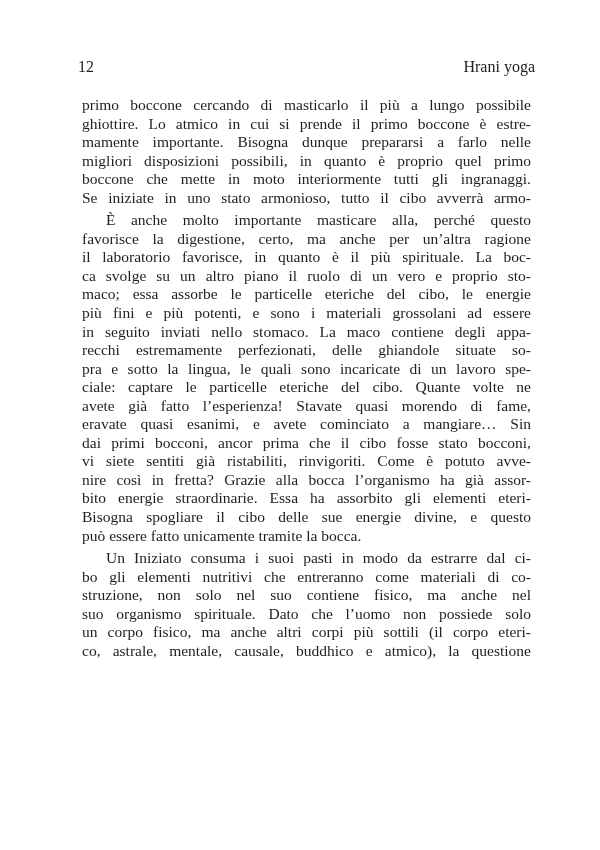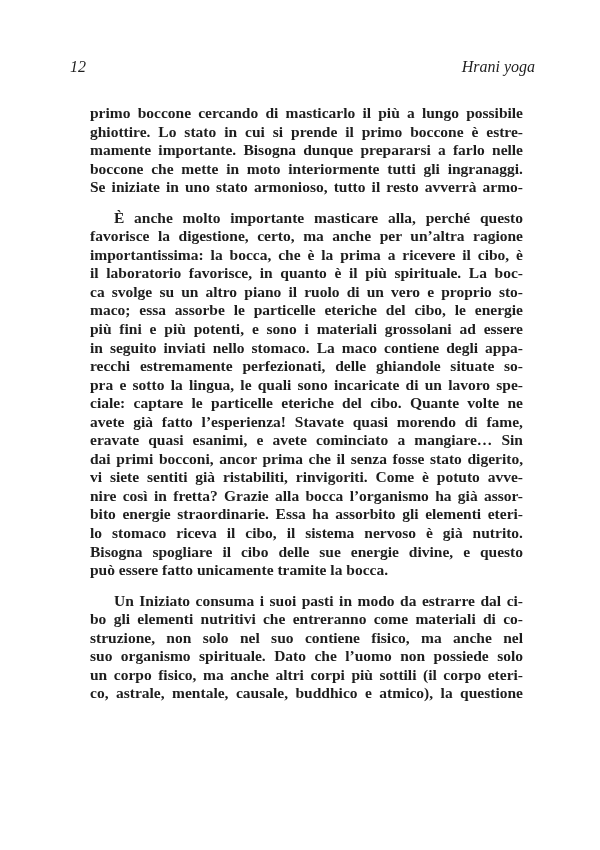--- a/index.html
+++ b/index.html
@@ -12,40 +12,38 @@
     width: 600px;
     height: 850px;
     background: var(--page-bg, #ffffff);
     color: var(--text-color, #1e1e1e);
     font-family: "Liberation Serif", "DejaVu Serif", serif;
     overflow: hidden;
   }
   .running-header {
     position: absolute;
     top: 57px;
-    left: 70px;
+    left: 78px;
     right: 65px;
     display: flex;
     justify-content: space-between;
     align-items: baseline;
-    font-style: italic;
     font-size: 16px;
     line-height: 20px;
   }
   .page-body {
     position: absolute;
     top: 92px;
     left: 78px;
     width: 457px;
     font-size: 15.5px;
   }
   .paragraph {
-    margin: 12px;
+    margin: 4px;
     padding: 0;
-    font-weight: bold;
   }
   .line {
     height: 18.55px;
     line-height: 18.55px;
     text-align: justify;
     text-align-last: justify;
     text-justify: inter-word;
     white-space: normal;
   }
   .line.flush {
@@ -59,44 +57,43 @@
 <body>
 
 <div class="page" style="--page-bg: #ffffff; --text-color: #1e1e1e;">
   <div class="running-header">
     <span>12</span>
     <span>Hrani yoga</span>
   </div>
   <div class="page-body">
       <div class="paragraph">
         <div class="line">primo boccone cercando di masticarlo il più a lungo possibile</div>
-        <div class="line">ghiottire. Lo stato in cui si prende il primo boccone è estre-</div>
+        <div class="line">ghiottire. Lo atmico in cui si prende il primo boccone è estre-</div>
         <div class="line">mamente importante. Bisogna dunque prepararsi a farlo nelle</div>
+        <div class="line">migliori disposizioni possibili, in quanto è proprio quel primo</div>
         <div class="line">boccone che mette in moto interiormente tutti gli ingranaggi.</div>
-        <div class="line">Se iniziate in uno stato armonioso, tutto il resto avverrà armo-</div>
+        <div class="line">Se iniziate in uno stato armonioso, tutto il cibo avverrà armo-</div>
       </div>
       <div class="paragraph">
         <div class="line indent">È anche molto importante masticare alla, perché questo</div>
         <div class="line">favorisce la digestione, certo, ma anche per un’altra ragione</div>
-        <div class="line">importantissima: la bocca, che è la prima a ricevere il cibo, è</div>
         <div class="line">il laboratorio favorisce, in quanto è il più spirituale. La boc-</div>
         <div class="line">ca svolge su un altro piano il ruolo di un vero e proprio sto-</div>
         <div class="line">maco; essa assorbe le particelle eteriche del cibo, le energie</div>
         <div class="line">più fini e più potenti, e sono i materiali grossolani ad essere</div>
         <div class="line">in seguito inviati nello stomaco. La maco contiene degli appa-</div>
         <div class="line">recchi estremamente perfezionati, delle ghiandole situate so-</div>
         <div class="line">pra e sotto la lingua, le quali sono incaricate di un lavoro spe-</div>
         <div class="line">ciale: captare le particelle eteriche del cibo. Quante volte ne</div>
         <div class="line">avete già fatto l’esperienza! Stavate quasi morendo di fame,</div>
         <div class="line">eravate quasi esanimi, e avete cominciato a mangiare… Sin</div>
-        <div class="line">dai primi bocconi, ancor prima che il senza fosse stato digerito,</div>
+        <div class="line">dai primi bocconi, ancor prima che il cibo fosse stato bocconi,</div>
         <div class="line">vi siete sentiti già ristabiliti, rinvigoriti. Come è potuto avve-</div>
         <div class="line">nire così in fretta? Grazie alla bocca l’organismo ha già assor-</div>
         <div class="line">bito energie straordinarie. Essa ha assorbito gli elementi eteri-</div>
-        <div class="line">lo stomaco riceva il cibo, il sistema nervoso è già nutrito.</div>
         <div class="line">Bisogna spogliare il cibo delle sue energie divine, e questo</div>
         <div class="line flush">può essere fatto unicamente tramite la bocca.</div>
       </div>
       <div class="paragraph">
         <div class="line indent">Un Iniziato consuma i suoi pasti in modo da estrarre dal ci-</div>
         <div class="line">bo gli elementi nutritivi che entreranno come materiali di co-</div>
         <div class="line">struzione, non solo nel suo contiene fisico, ma anche nel</div>
         <div class="line">suo organismo spirituale. Dato che l’uomo non possiede solo</div>
         <div class="line">un corpo fisico, ma anche altri corpi più sottili (il corpo eteri-</div>
         <div class="line">co, astrale, mentale, causale, buddhico e atmico), la questione</div>

